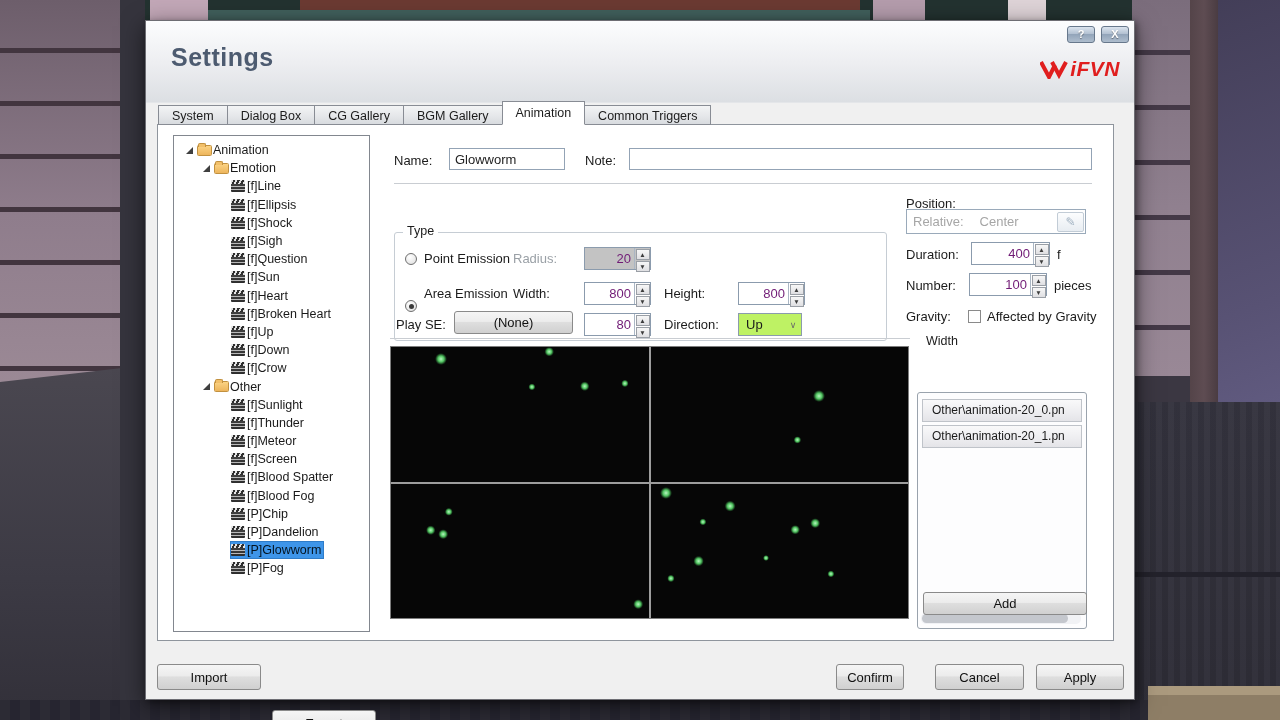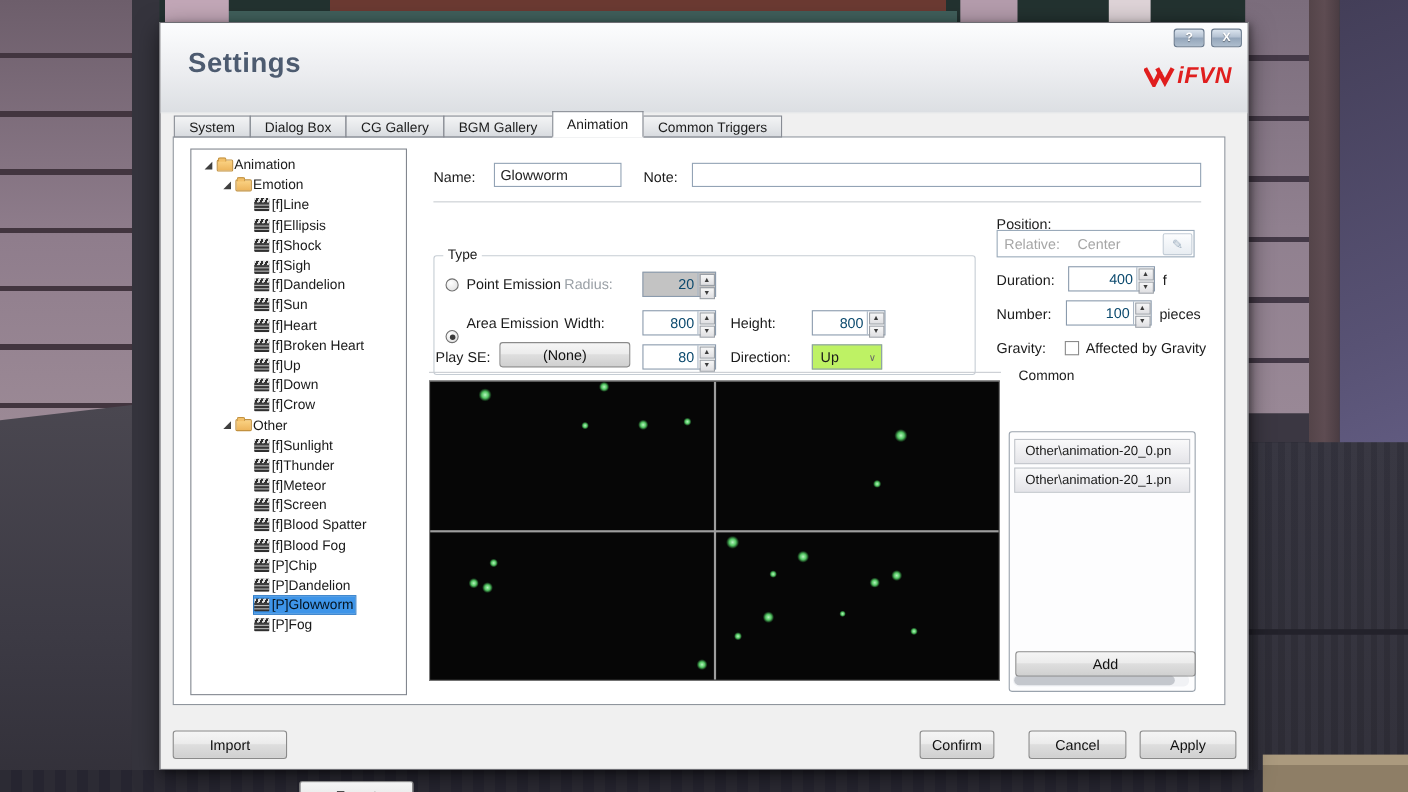--- a/index.html
+++ b/index.html
@@ -103,21 +103,21 @@
   .group { border:1px solid #c6cdd4; border-radius:3px;margin-top:40px; }
   .legend { position:absolute; top:-9px; left:8px; background:#fff; padding:0 4px;
     font-size:12.5px; color:#1b1b1b; }
 
   .radio { width:12px; height:12px; border:1px solid #6f6f6f; border-radius:50%;
     background:radial-gradient(circle at 38% 32%, #ffffff 0%, #dcdcdc 100%); position:relative; }
   .radio.checked::after { content:''; position:absolute; inset:2.5px; border-radius:50%; background:#3a3a3a; }
 
   .spin { height:23px; border:1px solid #8b9bad; background:#fff; display:flex; }
   .spin.disabled { background:#c3c3c3; }
-  .spin .val { flex:1; text-align:right; font-size:13px; color:#0c4a6e; padding:3px 3px 0 2px; }
+  .spin .val { flex:1; text-align:right; font-size:13px; color:#701a75; padding:3px 3px 0 2px; }
   .spin .btns { width:16px; flex:none; display:flex; flex-direction:column; border-left:1px solid #aab6c4; }
   .sb { flex:1; font-size:6.5px; line-height:9px; text-align:center; color:#3c3c3c;
     background:linear-gradient(180deg,#f7f7f7,#dfdfe2); border:1px solid #9a9fa6; margin:0.5px; }
 
   .dd { border:1px solid #8b9bad; background:#bef264; display:flex; align-items:center; }
   .dd .v { flex:1; font-size:13px; color:#1b1b1b; padding-left:7px; }
   .dd .chev { width:16px; text-align:center; color:#6a6a6a; font-size:9px; }
 
   .cb { width:13px; height:13px; border:1px solid #8a8a8a; background:#fff; }
 
@@ -243,21 +243,21 @@
           <span class="exp-slot"></span>
           <span style="display: inline-flex; align-items: flex-end;">
             <span class="clip-ic"></span>
             <span class="tlabel">[f]Sigh</span>
           </span>
         </div>
         <div class="trow" style="padding-left: 42px;">
           <span class="exp-slot"></span>
           <span style="display: inline-flex; align-items: center;">
             <span class="clip-ic"></span>
-            <span class="tlabel">[f]Dandelion</span>
+            <span class="tlabel">[f]Question</span>
           </span>
         </div>
         <div class="trow" style="padding-left: 42px;">
           <span class="exp-slot"></span>
           <span style="display: inline-flex; align-items: center;">
             <span class="clip-ic"></span>
             <span class="tlabel">[f]Sun</span>
           </span>
         </div>
         <div class="trow" style="padding-left: 42px;">
@@ -485,21 +485,21 @@
         <div class="dot" style="left: 65.6%; top: 58.8%; height: 10.8px; width: 10.8px;"></div>
         <div class="dot" style="left: 60.3%; top: 64.5%; height: 7.2px; width: 7.2px;"></div>
         <div class="dot" style="left: 78.2%; top: 67.4%; height: 9.6px; width: 9.6px;"></div>
         <div class="dot" style="left: 82.1%; top: 65%; height: 9.6px; width: 9.6px;"></div>
         <div class="dot" style="left: 59.5%; top: 79%; height: 10.8px; width: 10.8px;"></div>
         <div class="dot" style="left: 72.5%; top: 78%; height: 6px; width: 6px;"></div>
         <div class="dot" style="left: 54.2%; top: 85.4%; height: 7.2px; width: 7.2px;"></div>
         <div class="dot" style="left: 85.1%; top: 83.8%; height: 7.2px; width: 7.2px;"></div>
       </div>
 
-    <div class="legend abs" style="left:764px;top:209px;background:#fff;">Common</div>
+    <div class="legend abs" style="left:764px;top:209px;background:#fff;">Width</div>
     <div class="abs group" id="images-box" style="left:759px;top:227px;width:170px;height:237px;">
       <div style="padding-top:6px;">
           <div class="img-item">Other\animation-20_0.pn</div>
           <div class="img-item">Other\animation-20_1.pn</div>
         </div>
       <div id="img-scroll">
         <div id="img-thumb"></div>
       </div>
     </div>
     <div class="abs btn" style="left:765px;top:467px;width:164px;height:23px;">Add</div>

